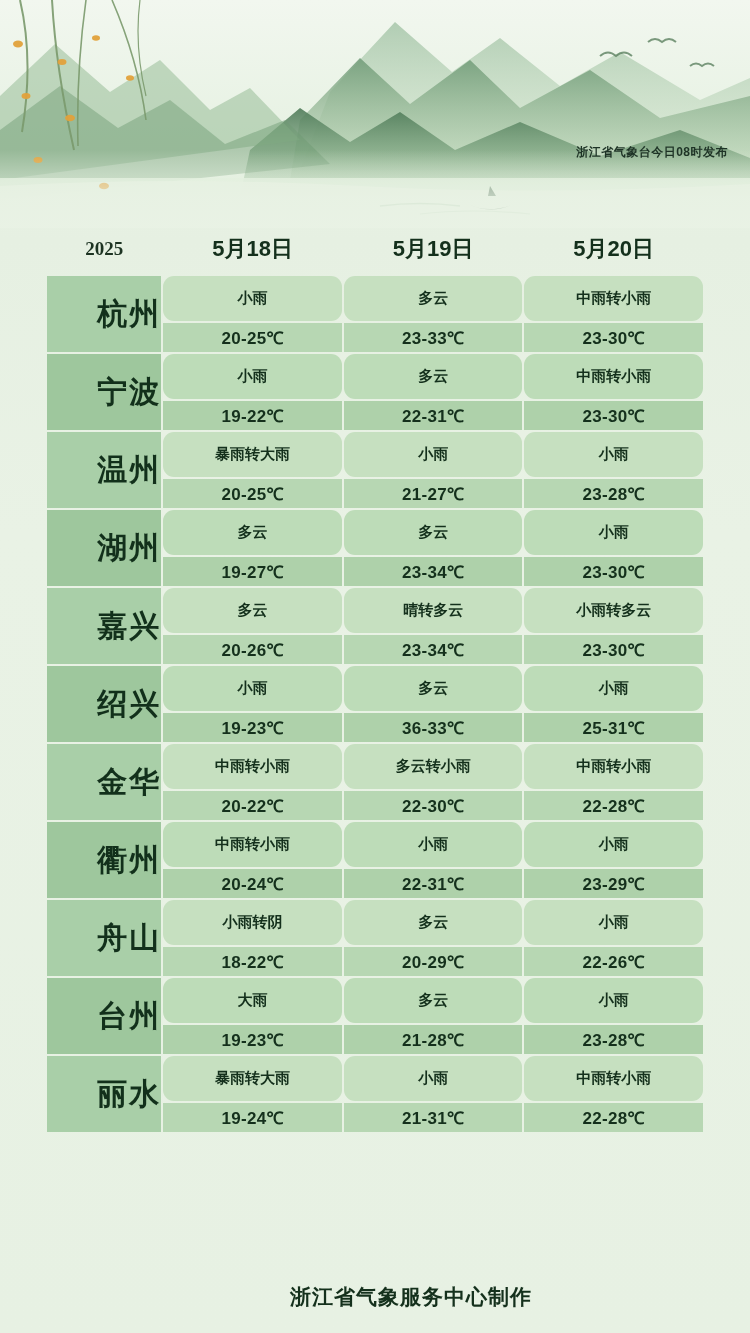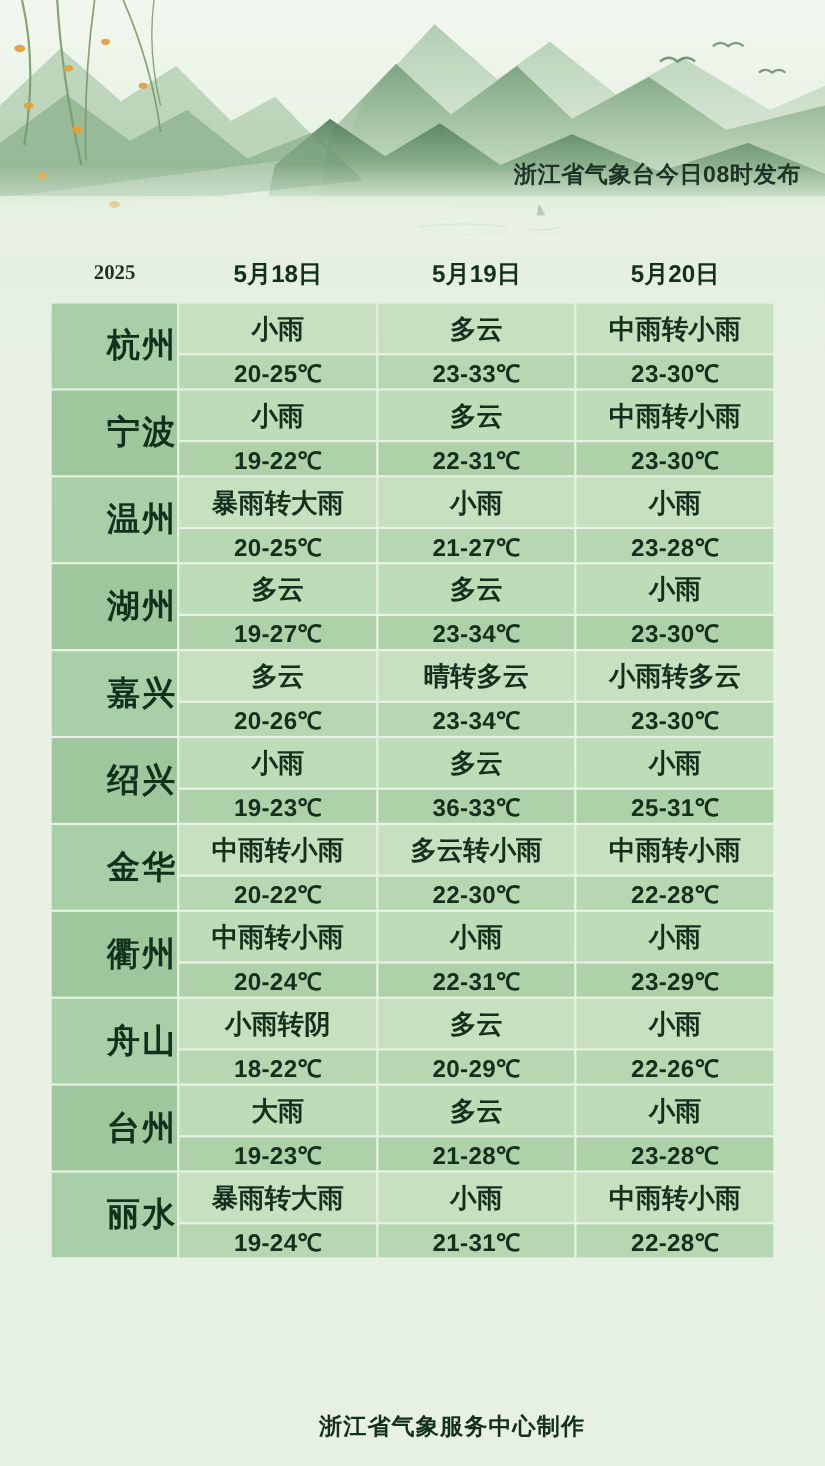--- a/index.html
+++ b/index.html
@@ -48,21 +48,21 @@
     letter-spacing: 6px;
     color: #ffffff;
     font-weight: 700;
     text-shadow: 0 2px 10px rgba(60,90,60,0.45), 0 0 2px rgba(80,110,80,0.5);
     font-family: "Liberation Serif", serif;
   }
   .issuer {
     position: absolute;
     right: 22px;
     top: 144px;
-    font-size: 21px;
+    font-size: 12px;
     font-weight: 700;
     color: #1e3326;
     letter-spacing: 0.5px;
   }
 
   
   .table-wrap {
     position: absolute;
     left: 45px;
     top: 222px;
@@ -109,26 +109,27 @@
   }
   td.cond, td.temp {
     text-align: center;
     vertical-align: middle;
     color: #14301c;
     font-weight: 700;
   }
   td.cond {
     background: #c6e0c0;
     height: 45px;
-    font-size: 24px;
+    font-size: 15px;
+    border-radius: 11px;
   }
   td.temp {
     background: #b7d7b3;
     height: 29px;
-    font-size: 22px;
+    font-size: 17px;
     letter-spacing: 0.3px;
   }
   tr.alt td.city { background: #9ec79d; }
   tr.alt td.cond { background: #bddcb8; }
   tr.alt td.temp { background: #aed1aa; }
 
   .footer {
     position: absolute;
     left: 0;
     bottom: 22px;

